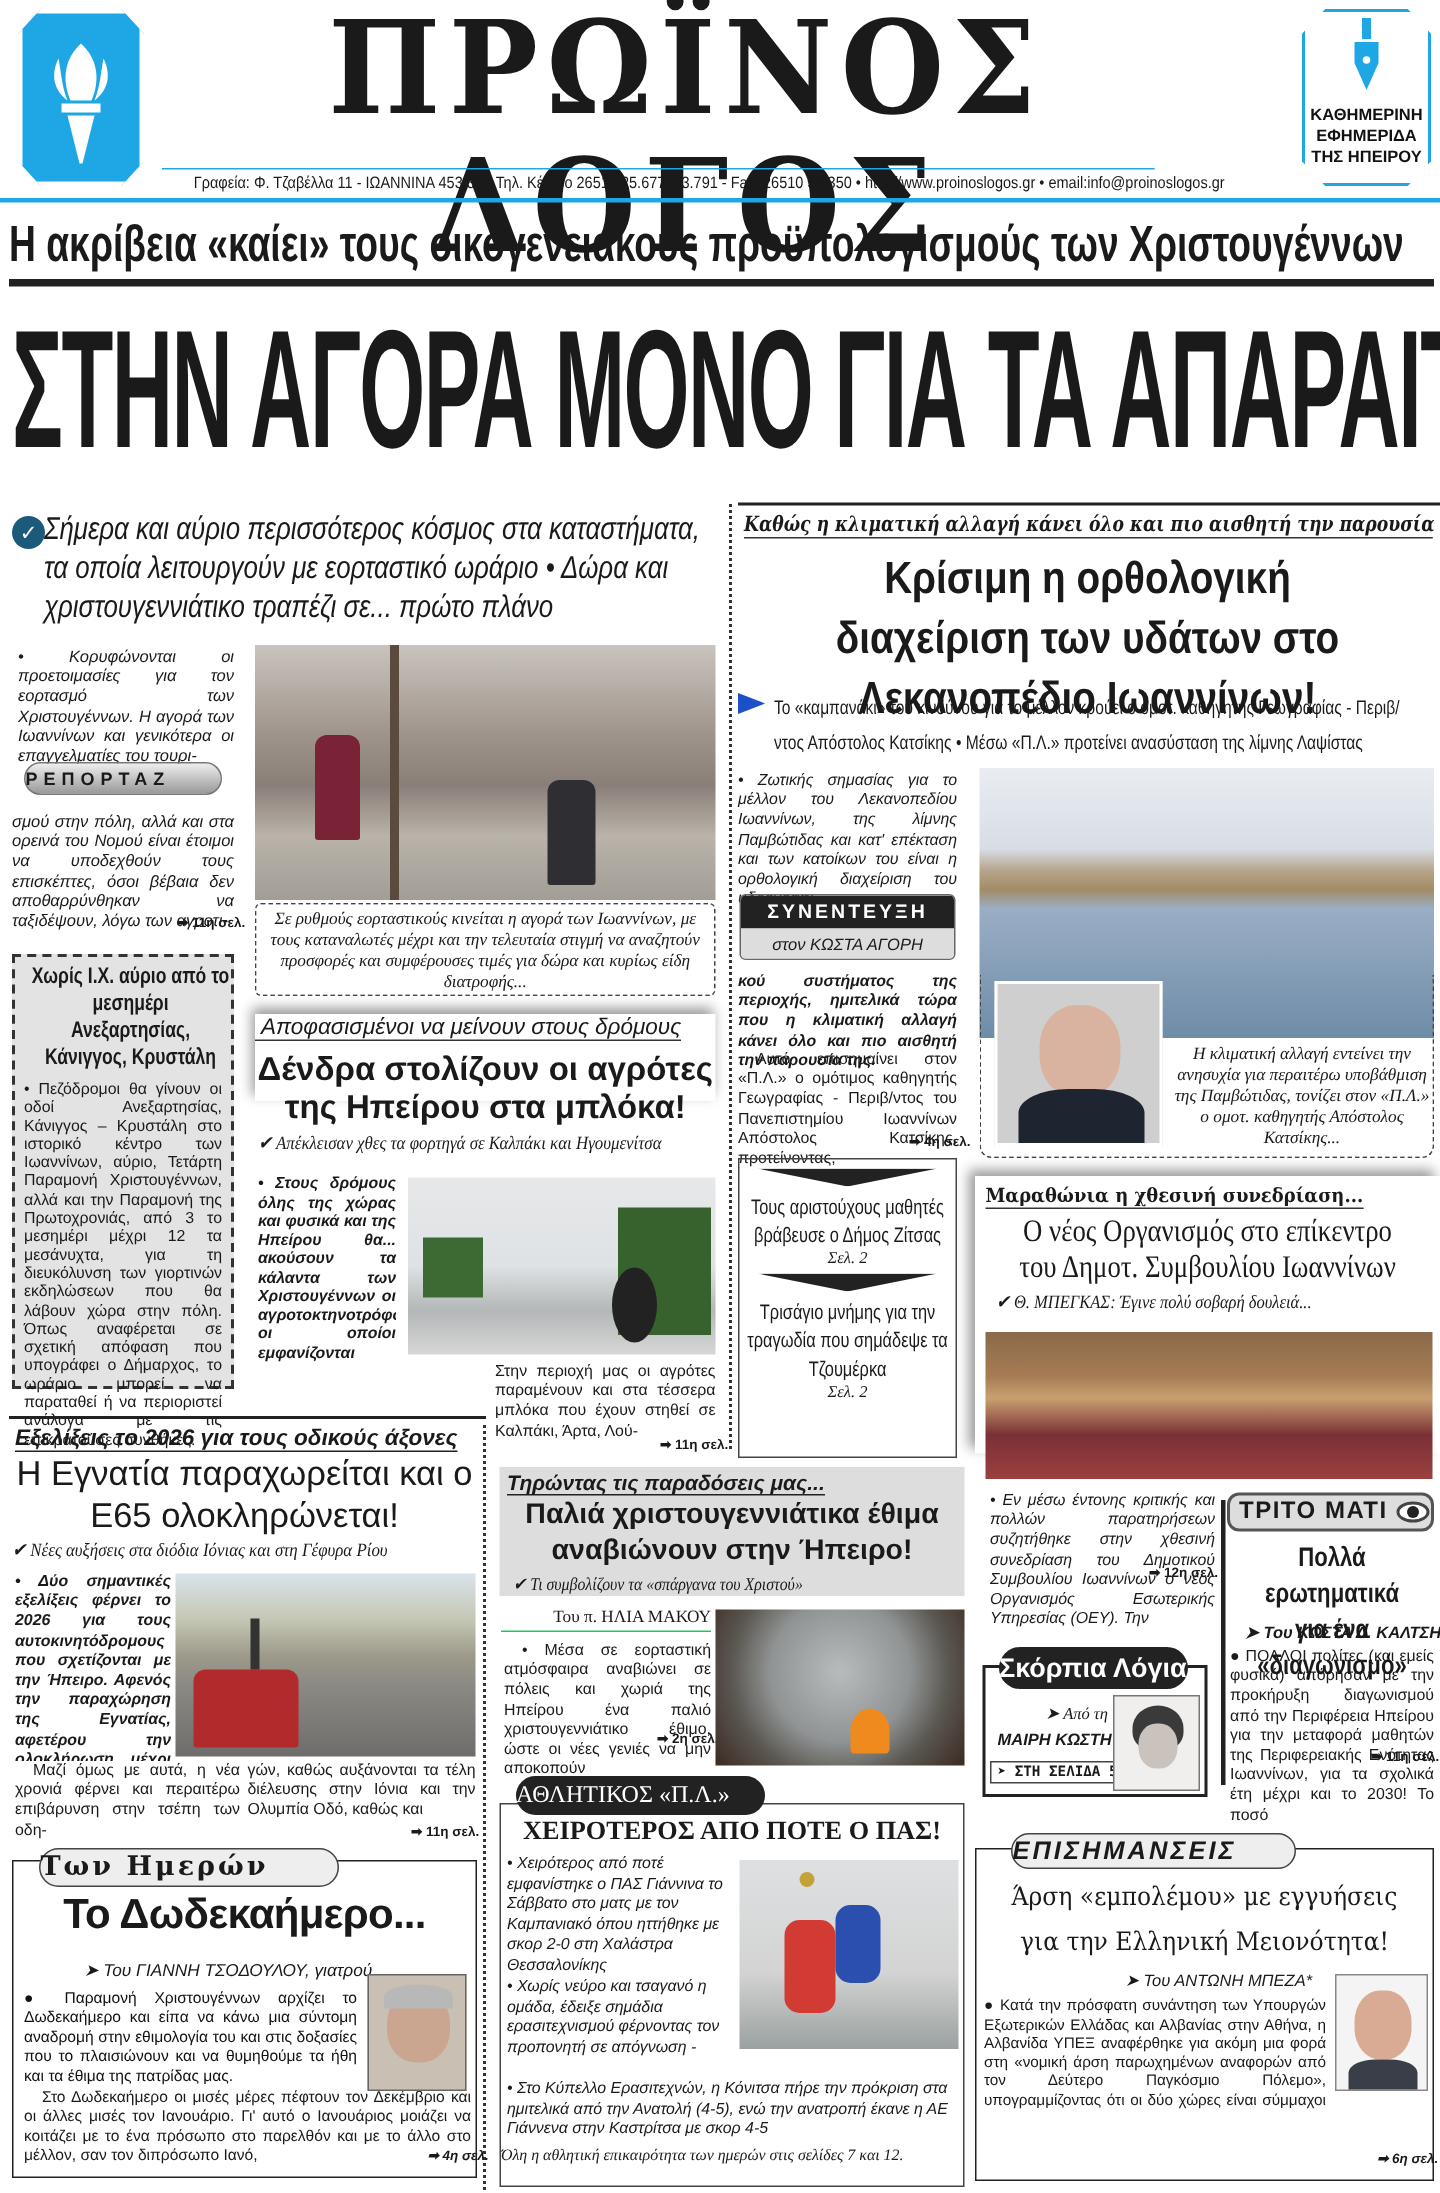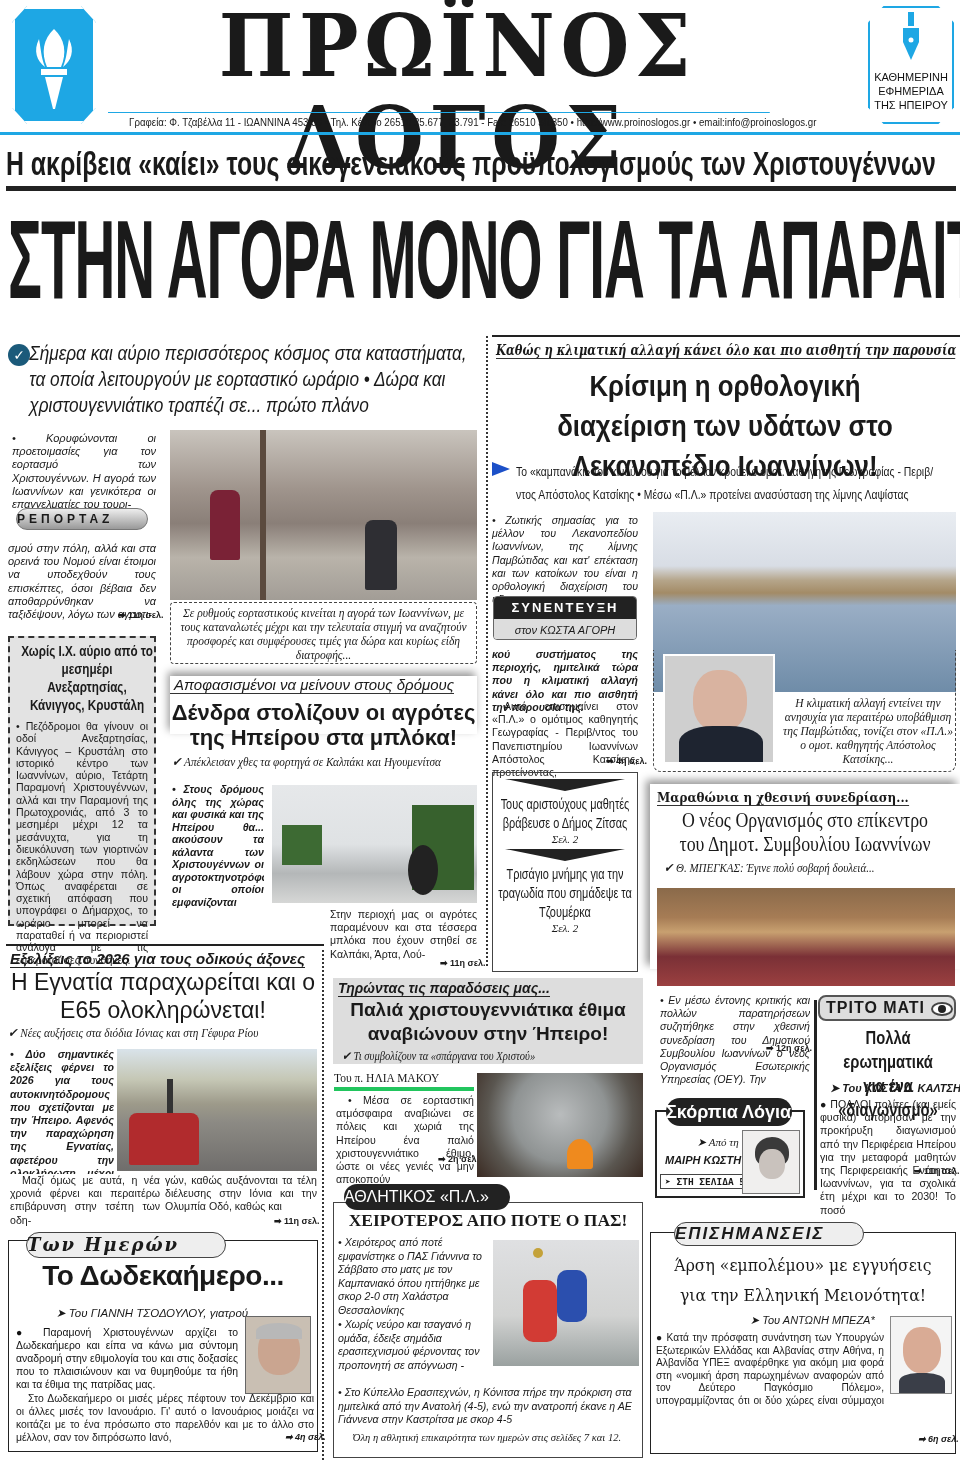--- a/index.html
+++ b/index.html
@@ -1,20 +1,20 @@
 <!DOCTYPE html>
 <html><head>
 <meta charset="utf-8">
 <style>
 *{box-sizing:border-box;margin:0;padding:0}
 body{width:960px;height:1462px;background:#fff;font-family:"Liberation Sans",sans-serif;color:#1a1a1a;position:relative;overflow:hidden}
 .abs{position:absolute}
 .masthead{left:0;top:0;width:960px;height:140px}
 .logo-l{left:12px;top:6px;width:84px;height:118px;background:#1ea7e4;border:3px solid #fff;outline:2px solid #1ea7e4;clip-path:polygon(18% 0,82% 0,100% 14%,100% 86%,82% 100%,18% 100%,0 86%,0 14%)}
-.logo-r{left:868px;top:6px;width:86px;height:118px;border:2px solid #1ea7e4;clip-path:polygon(18% 0,82% 0,100% 14%,100% 86%,82% 100%,18% 100%,0 86%,0 14%);text-align:center;font-size:11px;font-weight:normal;color:#111;padding-top:62px;line-height:14px}
+.logo-r{left:868px;top:6px;width:86px;height:118px;border:2px solid #1ea7e4;clip-path:polygon(18% 0,82% 0,100% 14%,100% 86%,82% 100%,18% 100%,0 86%,0 14%);text-align:center;font-size:11px;font-weight:bold;color:#111;padding-top:62px;line-height:14px}
 .title{left:108px;top:0;width:760px;height:90px;font-family:"DejaVu Serif",serif;font-size:86px;font-weight:bold;letter-spacing:6px;text-align:center;line-height:92px;transform:scaleX(0.92);transform-origin:left;color:#1a1a1a}
 .info1{left:132px;top:92px;font-size:12.5px;white-space:nowrap}
 .info2{left:108px;top:112px;width:752px;font-size:11px;white-space:nowrap;border-top:1.5px solid #1ea7e4;padding:3px 0 0 24px;transform:scaleX(0.88);transform-origin:left}
 .blueline{left:0;top:132px;width:960px;height:3px;background:#1ea7e4}
 .kicker-top{left:6px;top:142px;width:950px;font-size:34px;font-weight:bold;transform:scaleX(0.73);transform-origin:left;white-space:nowrap;line-height:42px}
 .rule{background:#222}
 .mega{left:8px;top:190px;width:950px;font-size:112px;font-weight:bold;white-space:nowrap;line-height:140px;transform:scaleX(0.505);transform-origin:left;letter-spacing:-2px}
 .it{font-style:italic}
 .b{font-weight:bold}
 .body-t{font-size:11px;line-height:13.2px;text-align:justify}
@@ -161,42 +161,42 @@
   <div class="abs" style="left:50px;top:30px;width:6px;height:34px;background:#333"></div>
 </div>
 <div class="abs body-t" style="left:10px;top:1174px;width:150px;font-size:10.6px;text-indent:12px">Μαζί όμως με αυτά, η νέα χρονιά φέρνει και περαιτέρω επιβάρυνση στην τσέπη των οδη-</div>
 <div class="abs body-t" style="left:165px;top:1174px;width:152px;font-size:10.6px">γών, καθώς αυξάνονται τα τέλη διέλευσης στην Ιόνια και την Ολυμπία Οδό, καθώς και</div>
 <a class="abs see" style="left:274px;top:1216px"><span>➡</span> <span>11η σελ.</span></a>
 
 <div class="abs" style="left:333px;top:978px;width:310px;height:86px;background:#ddd"></div>
 <div class="abs it b" style="left:338px;top:980px;font-size:14px;border-bottom:1px solid #222;white-space:nowrap">Τηρώντας τις παραδόσεις μας...</div>
 <a class="abs b" style="left:333px;top:998px;width:310px;font-size:19px;line-height:24px;text-align:center">Παλιά χριστουγεννιάτικα έθιμα αναβιώνουν στην Ήπειρο!</a>
 <div class="abs it" style="left:342px;top:1049px;font-family:'Liberation Serif',serif;font-size:12px;white-space:nowrap;transform:scaleX(0.88);transform-origin:left">✔ Τι συμβολίζουν τα «σπάργανα του Χριστού»</div>
-<div class="abs" style="left:334px;top:1072px;width:140px;font-family:'Liberation Serif',serif;font-size:11.5px;text-align:left;border-bottom:4px solid #22c55e;padding-bottom:3px">Του π. ΗΛΙΑ ΜΑΚΟΥ</div>
+<div class="abs" style="left:334px;top:1072px;width:140px;font-family:'Liberation Serif',serif;font-size:11.5px;text-align:right;border-bottom:1px solid #22c55e;padding-bottom:3px">Του π. ΗΛΙΑ ΜΑΚΟΥ</div>
 <div class="abs body-t" style="left:336px;top:1094px;width:138px;font-size:10.6px;text-indent:12px">• Μέσα σε εορταστική ατμόσφαιρα αναβιώνει σε πόλεις και χωριά της Ηπείρου ένα παλιό χριστουγεννιάτικο έθιμο, ώστε οι νέες γενιές να μην αποκοπούν</div>
 <a class="abs see" style="left:438px;top:1154px"><span>➡</span> <span>2η σελ.</span></a>
 <div class="abs photo" style="left:477px;top:1073px;width:166px;height:104px;background:radial-gradient(circle at 50% 40%,#b9bcbd 0%,#8f9393 45%,#5a5650 70%,#3a2a22 100%)">
   <div class="abs" style="left:90px;top:66px;width:26px;height:30px;border-radius:50% 50% 10% 10%;background:#ef8a1e"></div>
 </div>
 
 <div class="abs" style="left:333px;top:1202px;width:310px;height:256px;border:1px solid #444"></div>
-<div class="abs pill" style="left:344px;top:1184px;width:166px;height:26px;background:#222;color:#fff;font-family:Liberation Sans, sans-serif;font-size:16px;line-height:26px">ΑΘΛΗΤΙΚΟΣ «Π.Λ.»</div>
+<div class="abs pill" style="left:344px;top:1184px;width:166px;height:26px;background:#222;color:#fff;font-family:Liberation Serif, serif;font-size:16px;line-height:26px">ΑΘΛΗΤΙΚΟΣ «Π.Λ.»</div>
 <a class="abs" style="left:333px;top:1210px;width:310px;font-family:'Liberation Serif',serif;font-size:17.5px;font-weight:bold;text-align:center">ΧΕΙΡΟΤΕΡΟΣ ΑΠΟ ΠΟΤΕ Ο ΠΑΣ!</a>
 <div class="abs it" style="left:338px;top:1236px;width:150px;font-size:10.6px;line-height:13.5px">• <span>Χειρότερος από ποτέ εμφανίστηκε ο ΠΑΣ Γιάννινα το Σάββατο στο ματς με τον Καμπανιακό όπου ηττήθηκε με σκορ 2-0 στη Χαλάστρα Θεσσαλονίκης</span></div>
 <div class="abs it" style="left:338px;top:1318px;width:150px;font-size:10.6px;line-height:13.5px;height:54px;overflow:hidden">• <span>Χωρίς νεύρο και τσαγανό η ομάδα, έδειξε σημάδια ερασιτεχνισμού φέρνοντας τον προπονητή σε απόγνωση - Τραγικά λάθη έκαναν οι παίκτες</span></div>
 <div class="abs it" style="left:338px;top:1386px;width:300px;font-size:10.6px;line-height:13.5px">• <span>Στο Κύπελλο Ερασιτεχνών, η Κόνιτσα πήρε την πρόκριση στα ημιτελικά από την Ανατολή (4-5), ενώ την ανατροπή έκανε η ΑΕ Γιάννενα στην Καστρίτσα με σκορ 4-5</span></div>
-<div class="abs it" style="left:334px;top:1432px;width:306px;font-family:'Liberation Serif',serif;font-size:10.6px;text-align:center">Όλη η αθλητική επικαιρότητα των ημερών στις σελίδες 7 και 12.</div>
+<div class="abs it" style="left:334px;top:1432px;width:306px;font-family:'Liberation Serif',serif;font-size:10.6px;text-align:left">Όλη η αθλητική επικαιρότητα των ημερών στις σελίδες 7 και 12.</div>
 <div class="abs photo" style="left:493px;top:1240px;width:146px;height:126px;background:linear-gradient(180deg,#dfe0e2 0%,#d2d3d2 60%,#9aa1a0 100%)">
   <div class="abs" style="left:30px;top:40px;width:34px;height:62px;background:#d23b34;border-radius:10px"></div>
   <div class="abs" style="left:64px;top:30px;width:30px;height:52px;background:#2b4fae;border-radius:10px"></div>
   <div class="abs" style="left:40px;top:8px;width:10px;height:10px;border-radius:50%;background:#c4a23a"></div>
 </div>
 
 <div class="abs" style="left:8px;top:1240px;width:310px;height:212px;border:1.5px solid #222"></div>
-<div class="abs pill" style="left:26px;top:1232px;width:200px;height:26px;border:1.5px solid #444;background:#eee;font-family:'DejaVu Serif',serif;font-style:italic;font-weight:bold;font-size:18px;line-height:24px;letter-spacing:2px">Των Ημερών</div>
+<div class="abs pill" style="left:26px;top:1232px;width:200px;height:26px;border:1.5px solid #444;background:#eee;font-family:'DejaVu Serif',serif;font-weight:bold;font-size:18px;line-height:24px;letter-spacing:2px">Των Ημερών</div>
 <a class="abs b" style="left:10px;top:1260px;width:306px;font-size:28px;text-align:center;letter-spacing:-0.5px">Το Δωδεκαήμερο...</a>
 <div class="abs it" style="left:56px;top:1306px;font-size:11.5px;white-space:nowrap">➤ Του ΓΙΑΝΝΗ ΤΣΟΔΟΥΛΟΥ, γιατρού</div>
 <div class="abs body-t b" style="left:16px;top:1326px;width:222px;font-size:10.4px;line-height:13px;font-weight:normal;color:#111">● Παραμονή Χριστουγέννων αρχίζει το Δωδεκαήμερο και είπα να κάνω μια σύντομη αναδρομή στην εθιμολογία του και στις δοξασίες που το πλαισιώνουν και να θυμηθούμε τα ήθη και τα έθιμα της πατρίδας μας.</div>
 <div class="abs body-t" style="left:16px;top:1392px;width:298px;font-size:10.4px;line-height:13px;text-indent:12px">Στο Δωδεκαήμερο οι μισές μέρες πέφτουν τον Δεκέμβριο και οι άλλες μισές τον Ιανουάριο. Γι' αυτό ο Ιανουάριος μοιάζει να κοιτάζει με το ένα πρόσωπο στο παρελθόν και με το άλλο στο μέλλον, σαν τον διπρόσωπο Ιανό,</div>
 <a class="abs see it" style="left:285px;top:1432px"><span>➡</span> <span>4η σελ.</span></a>
 <div class="abs photo" style="left:245px;top:1316px;width:66px;height:78px;border:1px solid #666;background:#c9bfb3">
   <div class="abs" style="left:12px;top:10px;width:42px;height:48px;border-radius:45%;background:#caa590"></div>
   <div class="abs" style="left:10px;top:6px;width:46px;height:16px;border-radius:50% 50% 0 0;background:#b8b8b8"></div>
 </div>
 

